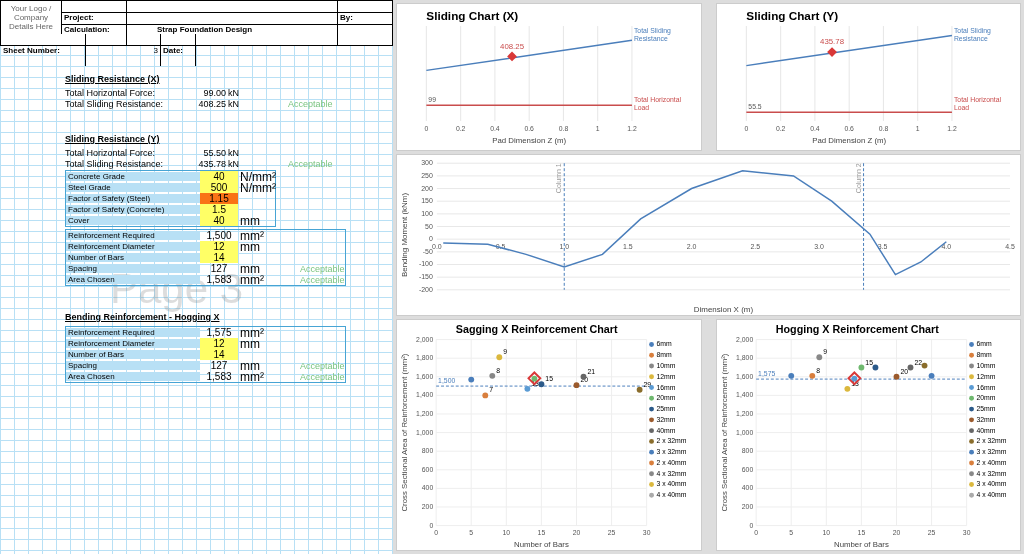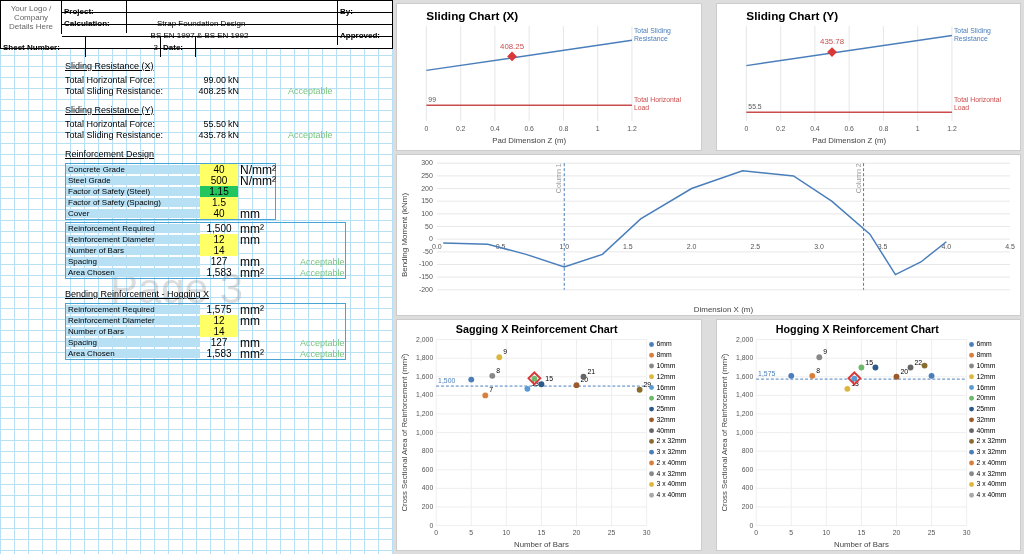--- a/index.html
+++ b/index.html
@@ -2,25 +2,25 @@
 <html><head>
 <meta charset="utf-8">
 <style>
 body{margin:0;font-family:Arial,sans-serif;font-size:9px;background:#fff;width:1024px;height:554px;overflow:hidden;display:flex}
 .left{width:393px;height:554px;position:relative;background:#fff}
 .right{flex:1;background:#ddd;padding:3px;display:flex;flex-direction:column;gap:3px}
 .grid-bg{position:absolute;top:0;left:0;width:100%;height:100%;background-image:linear-gradient(#b8e0f5 1px,transparent 1px),linear-gradient(90deg,#b8e0f5 1px,transparent 1px);background-size:14px 11px}
 .sheet{position:relative;z-index:1}
 .hdr{border:1px solid #000;background:#fff}
 .hdr-row{display:flex;border-bottom:1px solid #000;height:11px;font-size:8px}
-.hdr-cell{border-right:1px solid #000;padding:10px 2px;display:flex;align-items:center;font-weight:bold}
+.hdr-cell{border-right:1px solid #000;padding:16px 2px;display:flex;align-items:center;font-weight:bold}
 .logo-box{width:60px;height:33px;display:flex;align-items:center;justify-content:center;text-align:center;font-size:8px;color:#666;border-right:1px solid #000}
 .hdr-last{border-bottom:none}
 .content{padding:4px 0 0 65px}
-.sec-title{font-weight:normal;text-decoration:underline;margin-top:8px;margin-bottom:4px}
+.sec-title{font-weight:bold;text-decoration:underline;margin-top:24px;margin-bottom:4px}
 .row{display:flex;align-items:flex-start;height:11px}
 .lbl{width:123px}
 .val{width:38px;text-align:right;padding-right:2px}
 .unit{width:35px}
 .status{color:#7bc47f;margin-left:25px}
 .table-box{border:1px solid #47a4d4;display:inline-block;margin-bottom:2px}
 .table-row{display:flex;height:11px;align-items:center}
 .table-lbl{width:130px;background:#b8e0f5;padding:0 2px;font-size:8px}
 .table-val{width:38px;text-align:center;font-size:10px}
 .table-unit{width:35px;padding-left:2px;font-size:12px}
@@ -47,26 +47,22 @@
    <div style="display:flex">
     <div class="logo-box">Your Logo / Company Details Here</div>
     <div style="flex:1">
      <div class="hdr-row">
               <div class="hdr-cell" style="width:60px">Project:</div>
               <div class="hdr-cell" style="flex:1;font-weight:normal"></div>
               <div class="hdr-cell" style="width:50px;border-right:none">By:</div>
             </div>
      <div class="hdr-row">
               <div class="hdr-cell" style="width:60px">Calculation:</div>
-              <div class="hdr-cell" style="flex:1;font-weight:normal;padding-left:30px">Strap Foundation Design</div>
+              <div class="hdr-cell" style="flex:1;font-weight:bold;padding-left:30px">Strap Foundation Design</div>
               <div class="hdr-cell" style="width:50px;border-right:none;font-weight:normal"></div>
-            </div>
-     <div class="hdr-row">
-              <div class="hdr-cell" style="flex:1;font-weight:normal;justify-content:center;border-right:1px solid #000">BS EN 1997 &amp; BS EN 1992</div>
-              <div class="hdr-cell" style="width:50px;border-right:none">Approved:</div>
             </div>
     </div>
    </div>
    <div class="hdr-row hdr-last">
           <div class="hdr-cell" style="width:80px">Sheet Number:</div>
           <div class="hdr-cell" style="width:70px;font-weight:normal;justify-content:flex-end">3</div>
           <div class="hdr-cell" style="width:30px">Date:</div>
           <div class="hdr-cell" style="flex:1;border-right:none;font-weight:normal"></div>
         </div>
   </div>
@@ -91,35 +87,34 @@
           <span class="val">55.50</span>
           <span class="unit">kN</span>
         </div>
    <div class="row">
           <span class="lbl">Total Sliding Resistance:</span>
           <span class="val">435.78</span>
           <span class="unit">kN</span>
           <span class="status">Acceptable</span>
         </div>
 
-   <div class="sec-title">Reinforcement Design</div>
    <div class="table-box" id="rd-table"><div class="table-row">
             <div class="table-lbl">Concrete Grade</div>
             <div class="table-val" style="background: rgb(255, 255, 102);">40</div>
             <div class="table-unit">N/mm²</div>
           </div><div class="table-row">
             <div class="table-lbl">Steel Grade</div>
             <div class="table-val" style="background: rgb(255, 255, 102);">500</div>
             <div class="table-unit">N/mm²</div>
           </div><div class="table-row">
             <div class="table-lbl">Factor of Safety (Steel)</div>
-            <div class="table-val" style="background: #22c55e;">1.15</div>
+            <div class="table-val" style="background: #f97316;">1.15</div>
             <div class="table-unit"></div>
           </div><div class="table-row">
-            <div class="table-lbl">Factor of Safety (Spacing)</div>
+            <div class="table-lbl">Factor of Safety (Concrete)</div>
             <div class="table-val" style="background: rgb(255, 255, 102);">1.5</div>
             <div class="table-unit"></div>
           </div><div class="table-row">
             <div class="table-lbl">Cover</div>
             <div class="table-val" style="background: rgb(255, 255, 102);">40</div>
             <div class="table-unit">mm</div>
           </div></div>
 
    <div class="table-box" id="bsx-table"><div class="table-row">
             <div class="table-lbl">Reinforcement Required</div>

